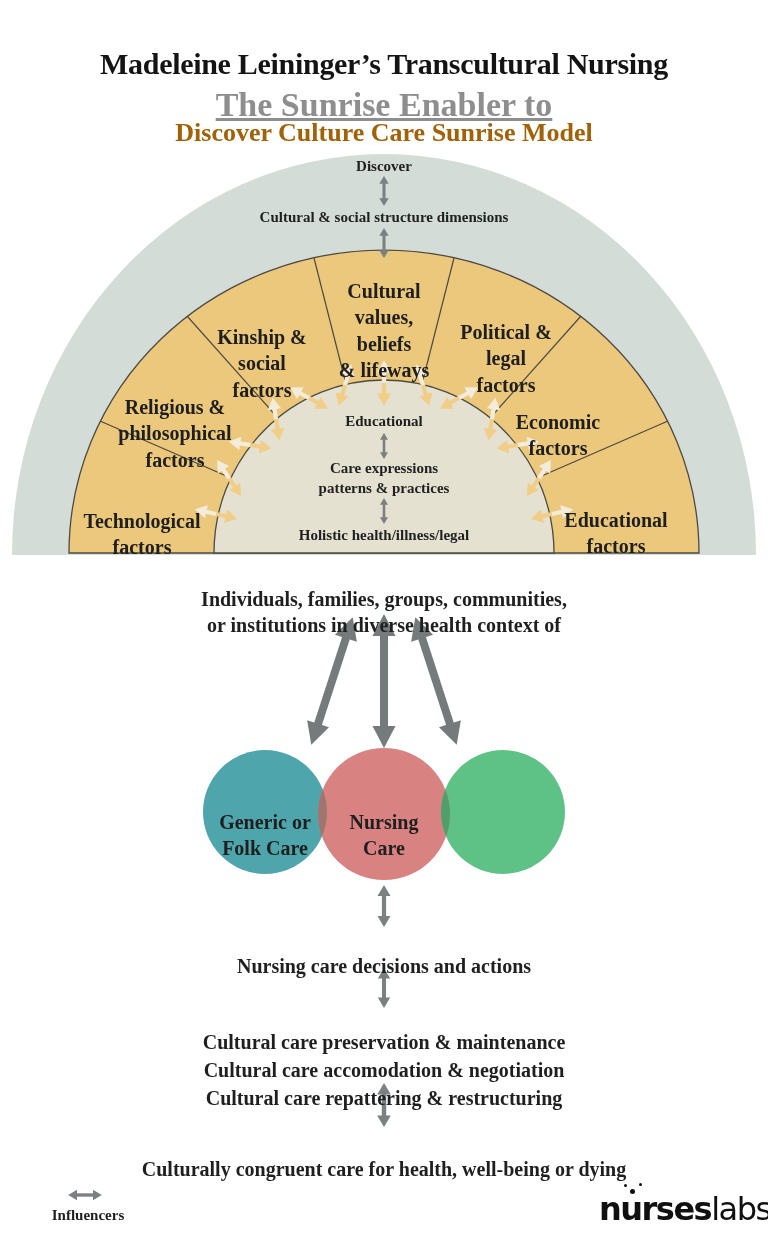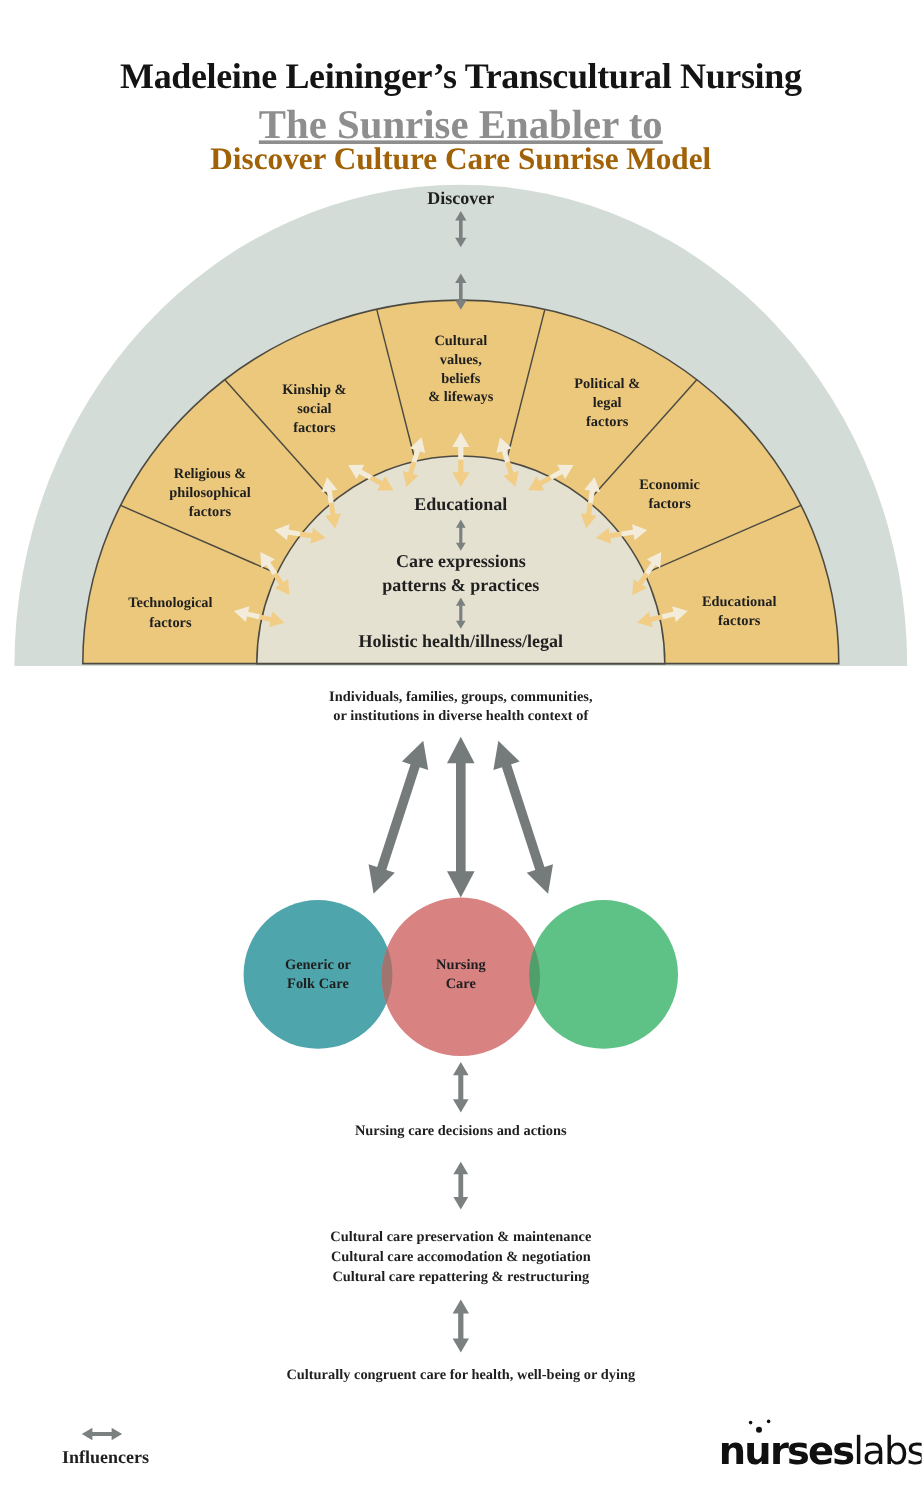--- a/index.html
+++ b/index.html
@@ -7,21 +7,21 @@
        font-family:"Liberation Serif",serif;color:#1f1f1f;}
   .stage{position:absolute;inset:0;width:768px;height:995px;}
   svg.layer{position:absolute;left:0;top:0;}
   .txt{position:absolute;white-space:pre-line;text-align:center;font-weight:bold;line-height:1.32;}
   .ctr{transform:translate(-50%,-50%);}
   .fullw{left:0;right:0;text-align:center;}
   .title-main{top:44px;font-size:30px;color:#141414;letter-spacing:-0.3px;}
   .title-sub1{top:83px;font-size:34px;color:#8e8e8e;text-decoration:underline;}
   .title-sub2{top:116px;font-size:26px;color:#a16207;}
   .lab15{font-size:15px;}
-  .lab16{font-size:12px;}
+  .lab16{font-size:20px;margin-top:23px;}
   .seg{width:170px;}
   .logo{position:absolute;left:599px;top:1192px;width:160px;font-family:"DejaVu Sans",sans-serif;
         font-size:32px;color:#101010;letter-spacing:-1.5px;line-height:1.1;}
   .logo-bold{font-weight:bold;}
   .logo-light{font-weight:normal;}
   .logo-dot{position:absolute;border-radius:50%;background:#101010;}
   .d1{left:31px;top:-3px;width:5px;height:5px;}
   .d2{left:40px;top:-9px;width:3px;height:3px;}
   .d3{left:25px;top:-8px;width:3px;height:3px;}
 </style>
@@ -114,20 +114,21 @@
       <circle cx="384" cy="814" r="66" clip-path="url(#cpTeal)" fill="#a1756f"></circle>
       <circle cx="384" cy="814" r="66" clip-path="url(#cpGreen)" fill="#4f9f6a"></circle>
     </g>
   </svg>
 
   <div class="txt fullw title-main">Madeleine Leininger’s Transcultural Nursing</div>
   <div class="txt fullw title-sub1">The Sunrise Enabler to</div>
   <div class="txt fullw title-sub2">Discover Culture Care Sunrise Model</div>
 
   <div class="txt ctr lab15" style="left:384px;top:167px;">Discover</div>
+  <div class="txt ctr lab15" style="left:384px;top:218px;">Cultural &amp; social structure dimensions</div>
 
   <div class="txt ctr lab16 seg" style="left:142px;top:511px;">Technological
 factors</div>
   <div class="txt ctr lab16 seg" style="left:175px;top:411px;">Religious &amp;
 philosophical
 factors</div>
   <div class="txt ctr lab16 seg" style="left:262px;top:341px;">Kinship &amp;
 social
 factors</div>
   <div class="txt ctr lab16 seg" style="left:384px;top:308px;">Cultural

